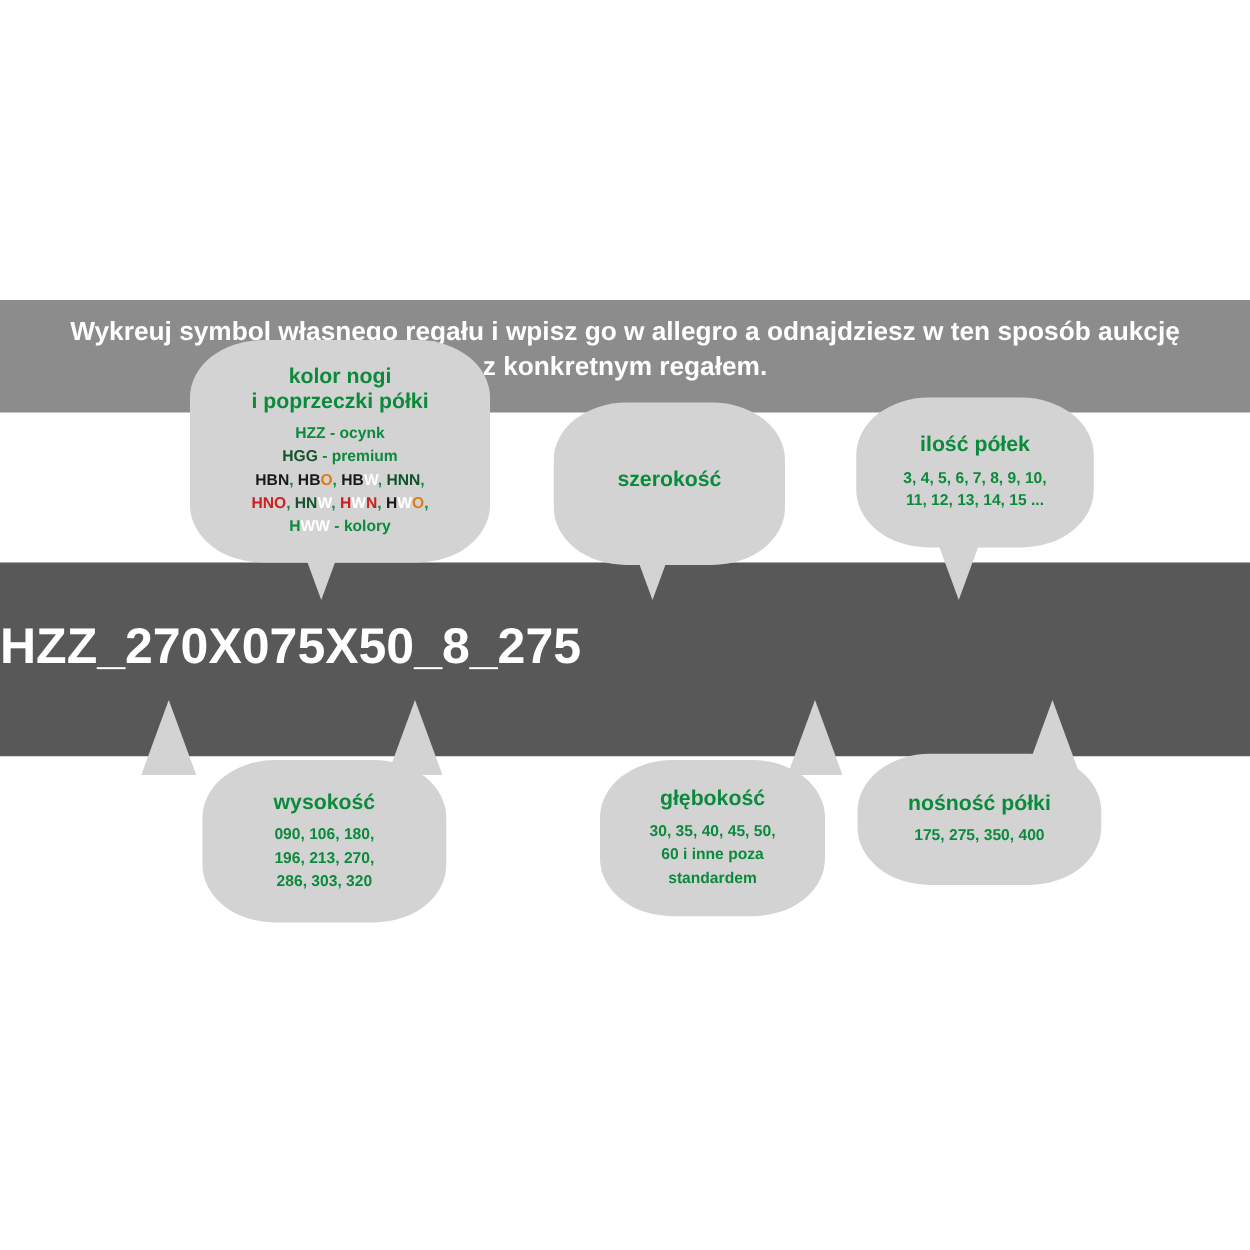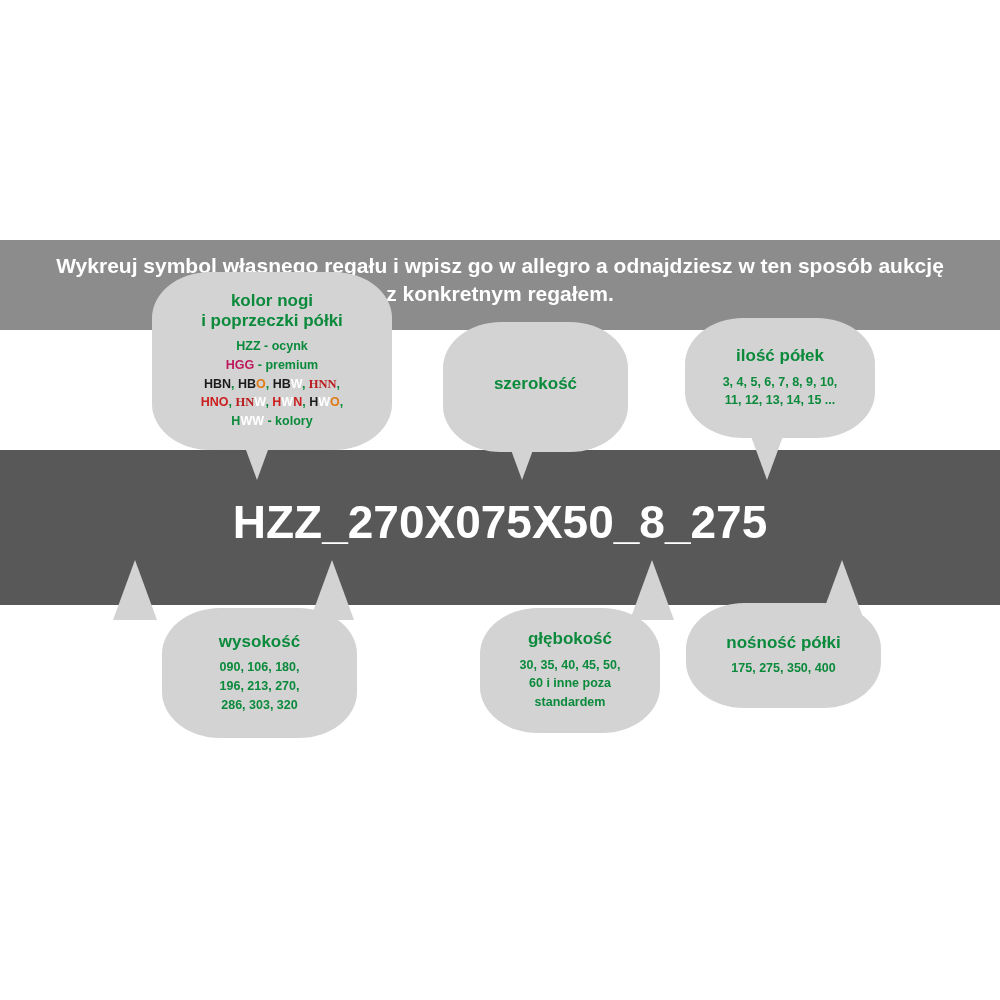--- a/index.html
+++ b/index.html
@@ -52,23 +52,22 @@
     font-weight: bold;
     line-height: 1.35;
   }
 
   
   .code-line {
     position: absolute;
     left: 0;
     top: 495px;
     width: 1000px;
-    text-align: center;
     color: #ffffff;
-    font-size: 46px;
+    font-size: 40px;
     font-weight: bold;
     letter-spacing: 0px;
   }
 
   
   .bubble {
     position: absolute;
     background: #d3d3d3;
     border-radius: 58px / 46px;
     box-sizing: border-box;
@@ -108,26 +107,26 @@
     border-top: 60px solid #d3d3d3;
   }
   .tail-up {
     border-left: 22px solid transparent;
     border-right: 22px solid transparent;
     border-bottom: 60px solid #d3d3d3;
   }
 
   
   .c-green  { color: #0b8a3c; }
-  .c-blue   { color: #be185d; }
+  .c-blue   { color: #14532d; }
   .c-black  { color: #1a1a1a; }
   .c-orange { color: #e07b15; }
   .c-white  { color: #ffffff; }
   .c-red    { color: #cc2020; }
-  .c-brown  { color: #b91c1c; font-family: Liberation Serif, serif; }
+  .c-brown  { color: #14532d; }
 </style>
 </head>
 <body>
 
 <div id="stage">
 
   <div class="band band-gray"></div>
   <div class="band band-dark"></div>
 
   <div class="header-text">Wykreuj symbol własnego regału i wpisz go w allegro a odnajdziesz w ten sposób aukcję z konkretnym regałem.</div>

